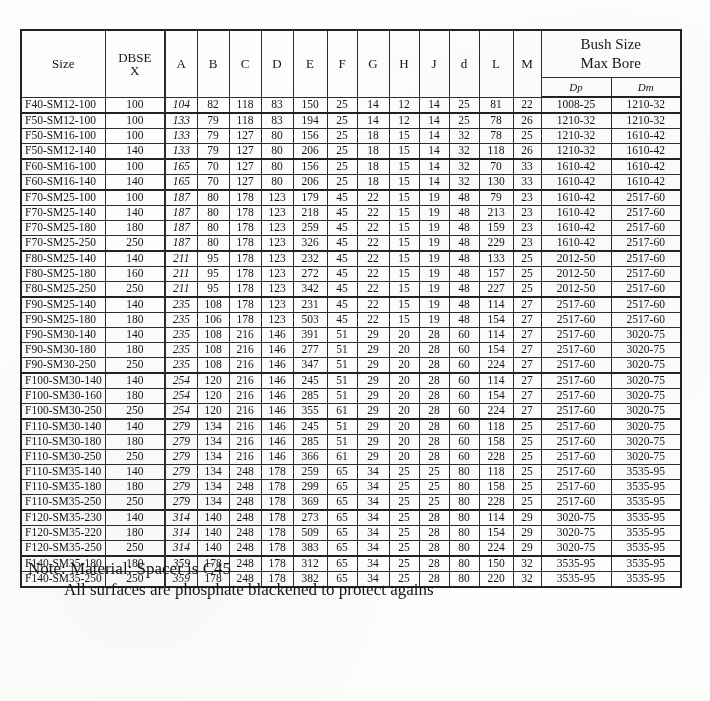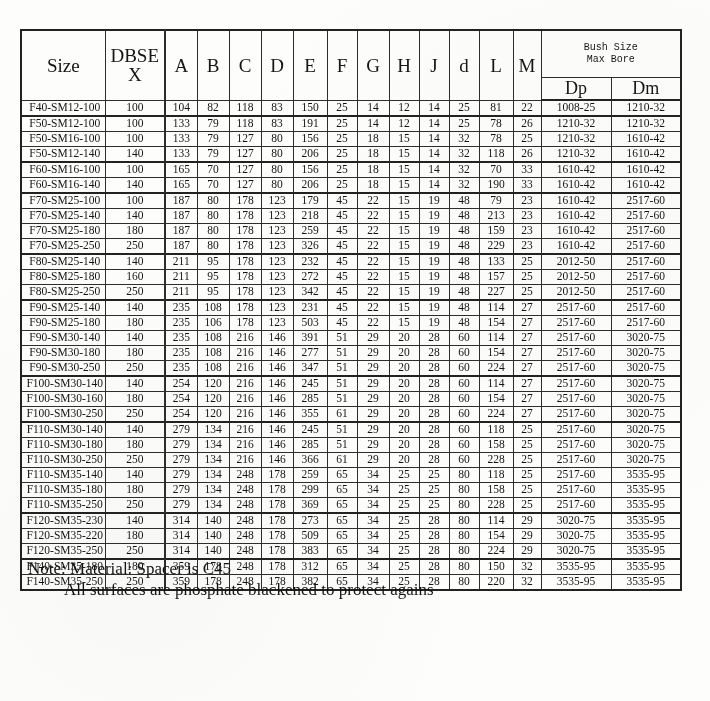--- a/index.html
+++ b/index.html
@@ -42,37 +42,37 @@
 
   th, td {
     border: 1px solid #2e2d2b;
     padding: 0;
     text-align: center;
     vertical-align: middle;
     font-weight: normal;
     overflow: hidden;
     white-space: nowrap;
   }
-  thead tr.h1 th { height: 46px; font-size: 19px; line-height: 1.0; }
-  thead tr.h1 th.h-small { font-size: 10px; line-height: 1.25; font-family: Liberation Mono, monospace; }
-  thead tr.h2 th { height: 18px; font-size: 18px; }
+  thead tr.h1 th { height: 46px; font-size: 13px; line-height: 1.0; }
+  thead tr.h1 th.h-small { font-size: 15px; line-height: 1.25; }
+  thead tr.h2 th { height: 18px; font-size: 11px; font-style: italic; }
   thead tr.h2 th { border-bottom: 2px solid #222; }
 
   
   thead tr.h1 th:nth-child(3) { border-left-width: 2px; }
-  tbody td:nth-child(3) { border-left-width: 2px; }
+  tbody td:nth-child(3) { border-left-width: 2px; font-style: italic; }
 
   tbody td {
     height: 14px;
     font-size: 11.5px;
     line-height: 1;
     color: #141414;
   }
   tbody td.c-size {
-    text-align: center;
+    text-align: left;
     padding-left: 3px;
   }
   tbody tr.group-start td { border-top: 2px solid #222; }
 
   .notes {
     position: absolute;
     left: 28px;
     top: 558px;
     font-size: 17px;
     line-height: 21px;
@@ -153,21 +153,21 @@
           <td>1008-25</td>
           <td>1210-32</td>
         </tr>
         <tr class="group-start">
           <td class="c-size">F50-SM12-100</td>
           <td>100</td>
           <td>133</td>
           <td>79</td>
           <td>118</td>
           <td>83</td>
-          <td>191</td>
+          <td>194</td>
           <td>25</td>
           <td>14</td>
           <td>12</td>
           <td>14</td>
           <td>25</td>
           <td>78</td>
           <td>26</td>
           <td>1210-32</td>
           <td>1210-32</td>
         </tr>
@@ -231,21 +231,21 @@
           <td>165</td>
           <td>70</td>
           <td>127</td>
           <td>80</td>
           <td>206</td>
           <td>25</td>
           <td>18</td>
           <td>15</td>
           <td>14</td>
           <td>32</td>
-          <td>190</td>
+          <td>130</td>
           <td>33</td>
           <td>1610-42</td>
           <td>1610-42</td>
         </tr>
         <tr class="group-start">
           <td class="c-size">F70-SM25-100</td>
           <td>100</td>
           <td>187</td>
           <td>80</td>
           <td>178</td>

